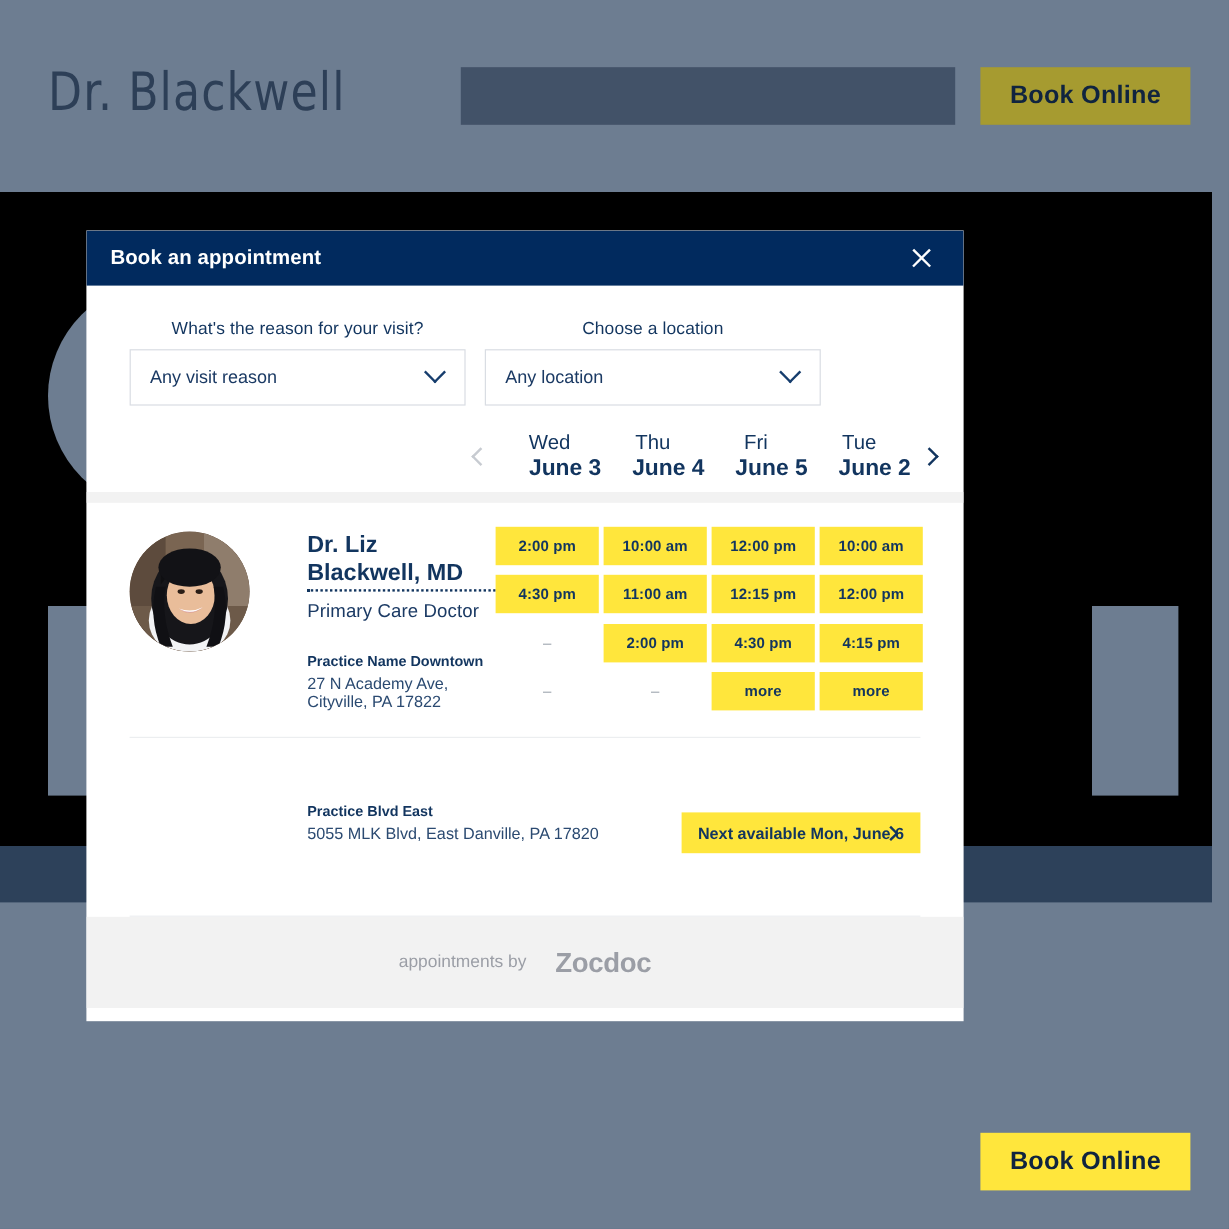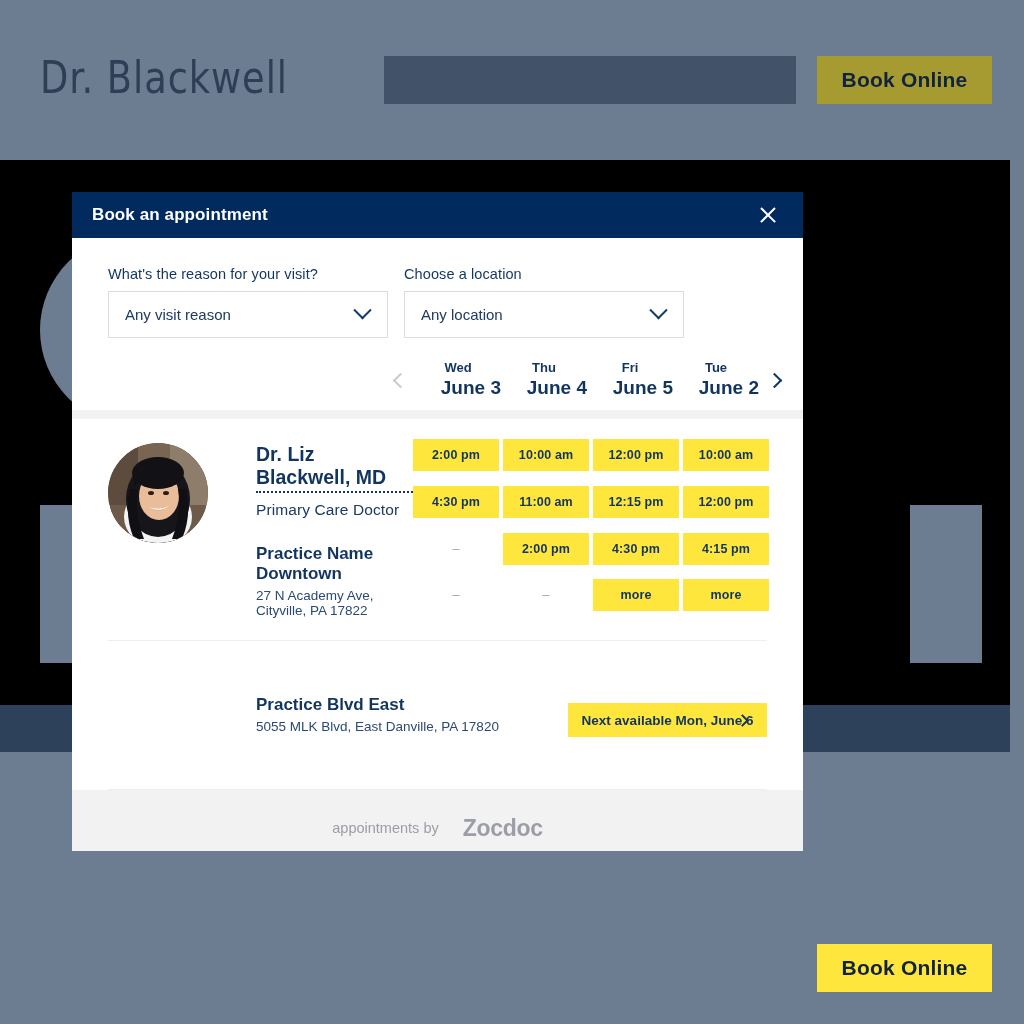--- a/index.html
+++ b/index.html
@@ -81,21 +81,21 @@
     width: 26px; height: 26px; background: none; border: none; cursor: pointer;
     position: relative;
   }
   .close-btn::before, .close-btn::after {
     content: ""; position: absolute; left: 3px; top: 12px;
     width: 20px; height: 2.2px; background: #fff;
   }
   .close-btn::before { transform: rotate(45deg); }
   .close-btn::after  { transform: rotate(-45deg); }
 
-  .filters { display: flex; gap: 16px; padding: 28px 0 0 36px; }
+  .filters { display: flex; gap: 16px; padding: 28px 0 0 36px; text-align: center; }
   .filter-label {
     font-size: 14.5px; color: #12355f; font-weight: 400; margin-bottom: 9px;
     letter-spacing: .1px;
   }
   .select-box {
     width: 280px; height: 47px; border: 1px solid #d9dde3; background: #fff;
     display: flex; align-items: center; justify-content: space-between;
     padding: 0 18px 0 16px; cursor: pointer;
   }
   .select-value { font-size: 15px; color: #1b3a64; }
@@ -106,21 +106,21 @@
 
   
   .date-strip {
     display: flex; align-items: center; justify-content: flex-end;
     padding: 22px 14px 10px 0; height: 72px;
   }
   .date-col {
     width: 86px; text-align: center; color: #12355f; line-height: 1.25;
     cursor: pointer;
   }
-  .date-dow { font-size: 13px; font-weight: 700; }
+  .date-dow { font-size: 17px; font-weight: 400; }
   .date-day { font-size: 19px; font-weight: 700; text-align: right; }
   .arrow-btn {
     width: 30px; height: 36px; background: none; border: none; cursor: pointer;
     display: flex; align-items: center; justify-content: center;
   }
   .arrow-glyph {
     width: 11px; height: 11px; border-right: 2.6px solid #12355f;
     border-top: 2.6px solid #12355f;
   }
   .arrow-btn.prev .arrow-glyph {
@@ -140,21 +140,21 @@
   .provider-info { margin-left: 48px; flex: 1; padding-top: 2px; }
   .provider-name {
     font-size: 19.5px; font-weight: 700; color: #12355f;
     display: inline-block; border-bottom: 2px dotted #12355f; padding-bottom: 2px;
     cursor: pointer; text-decoration: none;
   }
   .provider-specialty {
     font-size: 15.5px; color: #1b3a64; margin-top: 8px; letter-spacing: .1px;
   }
   .practice-name {
-    font-size: 17px; font-weight: 700; color: #12355f; margin-top: 25px;
+    font-size: 12px; font-weight: 700; color: #12355f; margin-top: 25px;
   }
   .practice-addr { font-size: 13.5px; color: #2b4a71; margin-top: 4px; }
 
   
   .slot-grid {
     display: grid; grid-template-columns: repeat(4, 86px);
     gap: 8px 4px; margin-top: -2px;
   }
   .slot {
     height: 32px; background: #ffe63c; color: #12355f;

